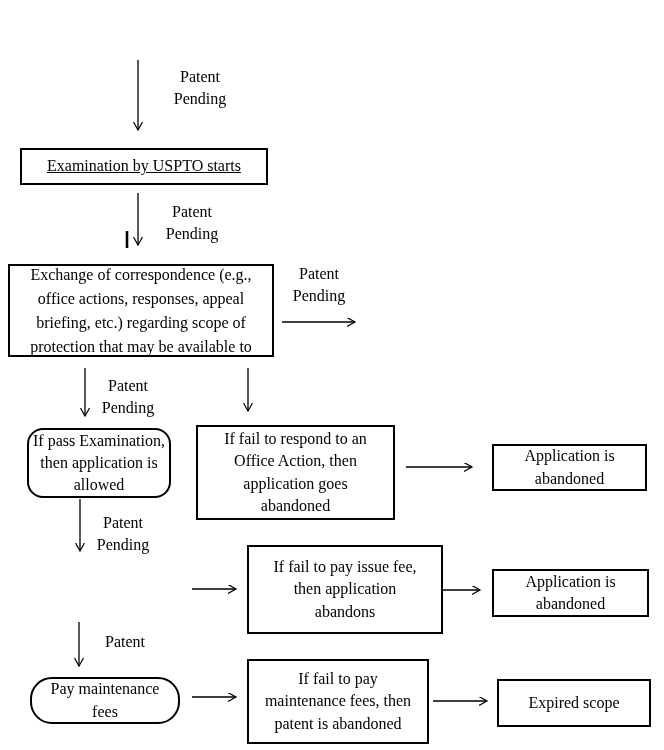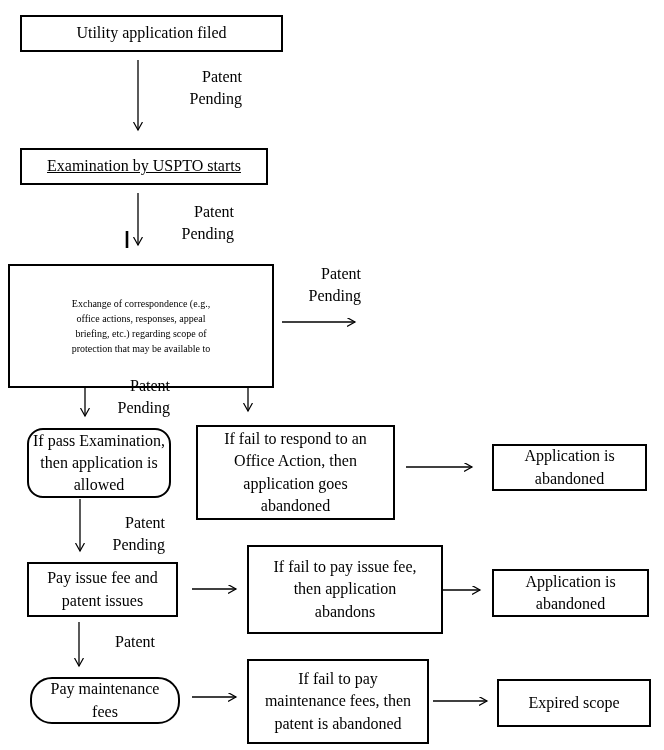--- a/index.html
+++ b/index.html
@@ -21,34 +21,34 @@
     display: flex;
     align-items: center;
     justify-content: center;
     text-align: center;
     white-space: pre-line;
     line-height: 1.38;
     padding: 1px 3px;
   }
   .lbl {
     position: absolute;
-    text-align: right;
+    text-align: center;
     white-space: pre-line;
     line-height: 1.38;
   }
   .arrows {
     position: absolute;
     left: 0; top: 0;
     width: 664px; height: 750px;
     pointer-events: none;
   }
   
   .b0  { left: 20px;  top: 15px;  width: 263px; height: 37px; }
   .b1  { left: 20px;  top: 148px; width: 248px; height: 37px; text-decoration: underline; }
-  .b2  { left: 8px;   top: 264px; width: 266px; height: 124px; line-height: 1.5; font-size: 10px; }
+  .b2  { left: 8px;   top: 264px; width: 266px; height: 93px; line-height: 1.5; font-size: 16px; }
   .b3  { left: 372px; top: 277px; width: 156px; height: 116px; }
   .b4  { left: 27px;  top: 428px; width: 144px; height: 70px; border-radius: 16px; }
   .b5  { left: 196px; top: 425px; width: 199px; height: 95px; }
   .b6  { left: 492px; top: 444px; width: 155px; height: 47px; }
   .b7  { left: 27px;  top: 562px; width: 151px; height: 55px; }
   .b8  { left: 247px; top: 545px; width: 196px; height: 89px; }
   .b9  { left: 492px; top: 569px; width: 157px; height: 48px; }
   .b10 { left: 30px;  top: 677px; width: 150px; height: 47px; border-radius: 22px; }
   .b11 { left: 247px; top: 659px; width: 182px; height: 85px; }
   .b12 { left: 497px; top: 679px; width: 154px; height: 48px; }
@@ -81,37 +81,34 @@
       <line x1="406" y1="467" x2="472" y2="467" marker-end="url(#ah)"></line>
       <line x1="80" y1="499" x2="80" y2="551" marker-end="url(#ah)"></line>
       <line x1="192" y1="589" x2="236" y2="589" marker-end="url(#ah)"></line>
       <line x1="433" y1="590" x2="480" y2="590" marker-end="url(#ah)"></line>
       <line x1="79" y1="622" x2="79" y2="666" marker-end="url(#ah)"></line>
       <line x1="192" y1="697" x2="236" y2="697" marker-end="url(#ah)"></line>
       <line x1="433" y1="701" x2="487" y2="701" marker-end="url(#ah)"></line>
     </g>
   </svg>
 
-  <div class="box b0">Utility application filed</div>
   <div class="box b1">Examination by USPTO starts</div>
   <div class="box b2">Exchange of correspondence (e.g.,
 office actions, responses, appeal
 briefing, etc.) regarding scope of
 protection that may be available to</div>
   <div class="box b4">If pass Examination,
 then application is
 allowed</div>
   <div class="box b5">If fail to respond to an
 Office Action, then
 application goes
 abandoned</div>
   <div class="box b6">Application is
 abandoned</div>
-  <div class="box b7">Pay issue fee and
-patent issues</div>
   <div class="box b8">If fail to pay issue fee,
 then application
 abandons</div>
   <div class="box b9">Application is
 abandoned</div>
   <div class="box b10">Pay maintenance
 fees</div>
   <div class="box b11">If fail to pay
 maintenance fees, then
 patent is abandoned</div>

